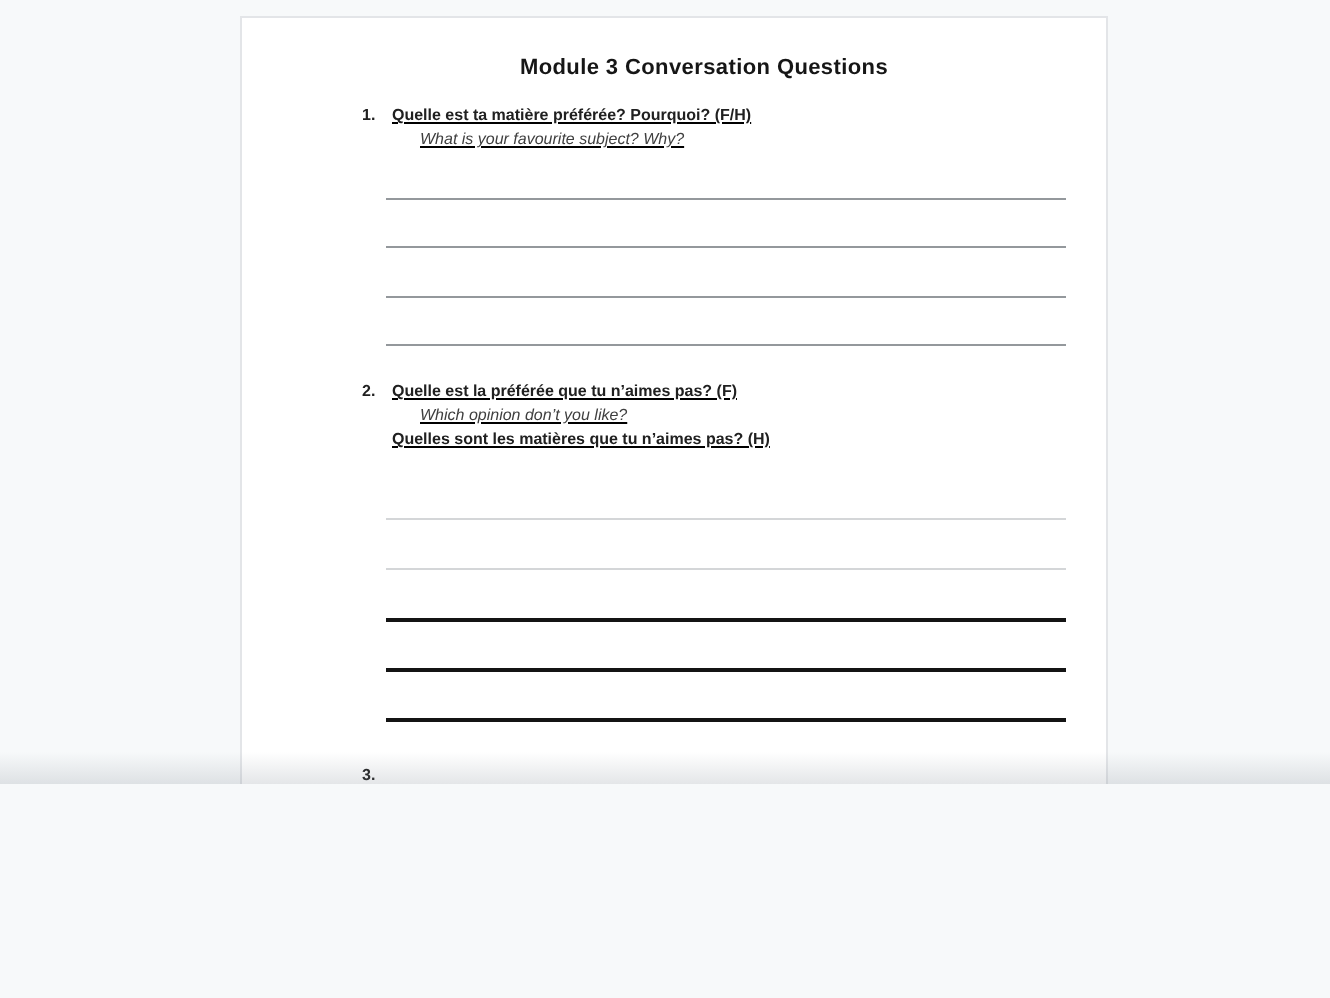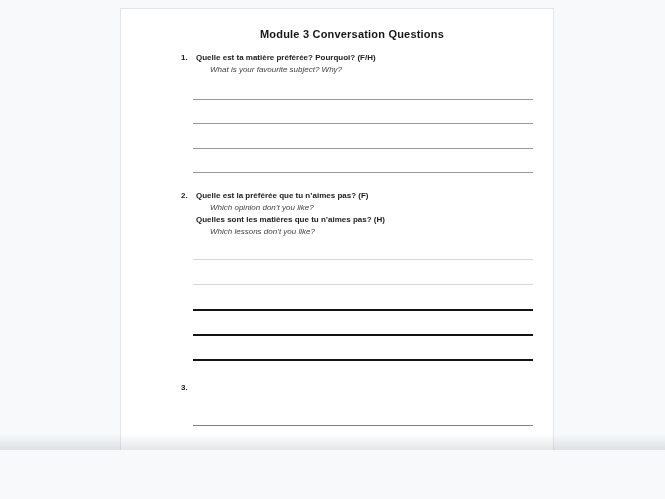--- a/index.html
+++ b/index.html
@@ -1,40 +1,40 @@
 <!DOCTYPE html>
 <html><head>
 <meta charset="utf-8">
 <style>
   * { margin:0; padding:0; box-sizing:border-box; }
   html,body { width:665px; height:499px; }
   body { font-family:"Liberation Sans","DejaVu Sans",sans-serif; background:#f7f9fa; }
 
   .canvas {
-    position:relative; width:665px; height:450px;
+    position:relative; width:665px; height:392px;
     background:#f7f9fa; overflow:hidden;
   }
 
   .page {
     position:absolute; left:120px; top:8px; width:434px; height:500px;
     background:#ffffff; border:1px solid #e3e5e8;
   }
 
   .doc-title {
     position:absolute; top:19px; left:30px; right:0;
     text-align:center; font-size:11px; font-weight:700; color:#161616;
     letter-spacing:0.2px;
   }
 
   .question { position:absolute; left:60px; right:20px; display:flex; }
   .q1 { top:43px; }
   .q2 { top:181px; }
   .q3 { top:373px; }
   .qnum { width:15px; flex-shrink:0; font-size:8px; font-weight:700; color:#202020; line-height:12px; }
-  .qrows { flex:1; }
+  .qrows { flex:1;text-decoration:underline; }
   .qrow { font-size:8px; line-height:12px; }
   .qrow.bold { font-weight:700; color:#202020; }
   .qrow.italic { font-style:italic; color:#3f3f3f;margin-left:14px; }
 
   .aline { position:absolute; left:72px; width:340px; height:0; }
   .aline.med   { border-top:1px solid #94989c; }
   .aline.faint { border-top:1px solid #d4d6d8; }
   .aline.heavy { border-top:2px solid #141414; }
   .aline.gray  { border-top:1px solid #7e8387; }
 
@@ -72,21 +72,20 @@
     <div class="aline med" style="top:114px"></div>
     <div class="aline med" style="top:139px"></div>
     <div class="aline med" style="top:163px"></div>
 
     <section class="question q2">
       <span class="qnum">2.</span>
       <div class="qrows">
         <div class="qrow bold">Quelle est la préférée que tu n’aimes pas? (F)</div>
         <div class="qrow italic">Which opinion don’t you like?</div>
         <div class="qrow bold">Quelles sont les matières que tu n’aimes pas? (H)</div>
-        <div class="qrow italic">Which lessons don’t you like?</div>
       </div>
     </section>
     <div class="aline faint" style="top:250px"></div>
     <div class="aline faint" style="top:275px"></div>
     <div class="aline heavy" style="top:300px"></div>
     <div class="aline heavy" style="top:325px"></div>
     <div class="aline heavy" style="top:350px"></div>
 
     <section class="question q3">
       <span class="qnum">3.</span>

